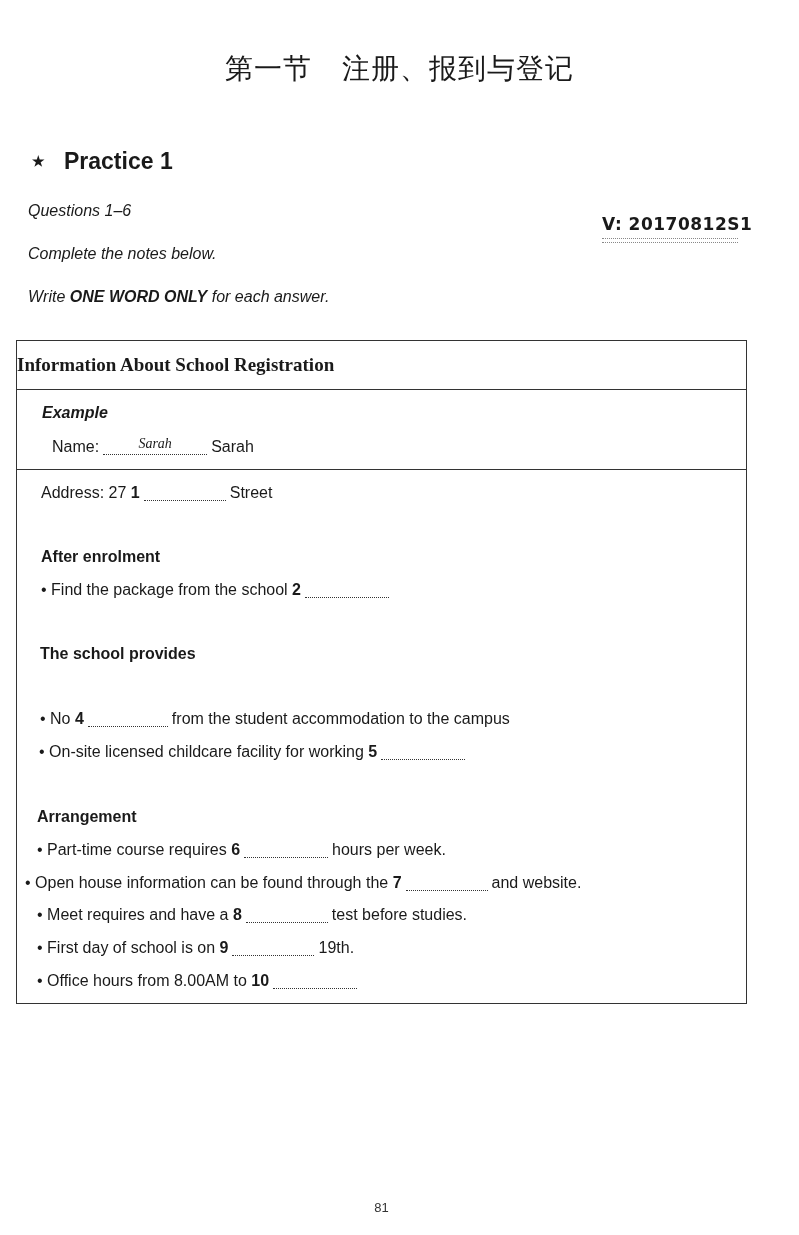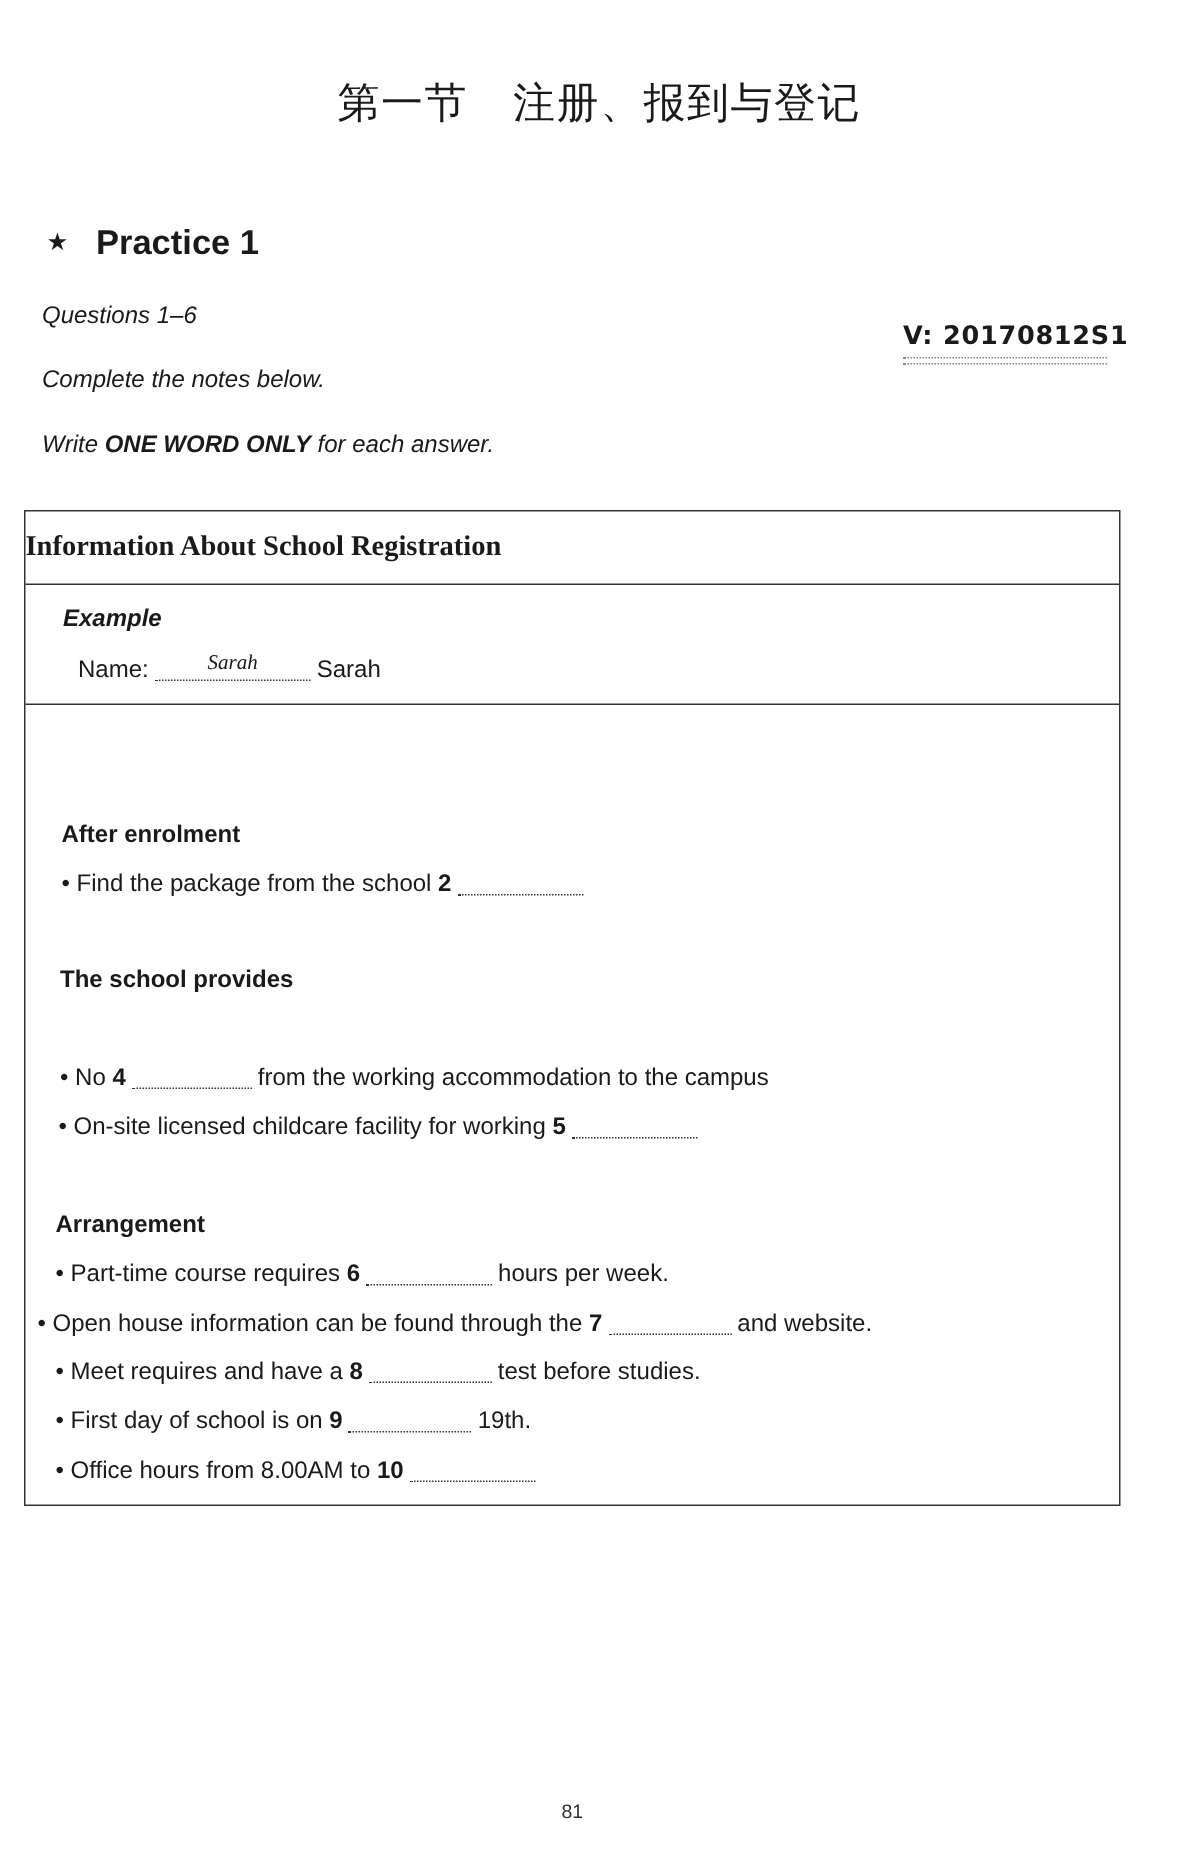--- a/index.html
+++ b/index.html
@@ -44,29 +44,32 @@
 
 <div class="box">
   <div class="box-title">Information About School Registration</div>
   <div class="example">
     <div class="ex-label">Example</div>
     <div class="line" style="top:48px; left:35px;">
       <span>Name:</span><span class="blank" style="width:104px;"><span class="ans">Sarah</span></span><span>Sarah</span>
     </div>
   </div>
 
+  <div class="line" style="top:143px; left:24px;">
+    <span>Address: 27</span> <span class="num">1</span><span class="blank" style="width:82px;"></span><span>Street</span>
+  </div>
 
   <div class="section-head" style="top:207px; left:24px;">After enrolment</div>
   <div class="line" style="top:240px; left:24px;">
     <span>• Find the package from the school</span> <span class="num">2</span><span class="blank" style="width:84px;"></span>
   </div>
 
   <div class="section-head" style="top:304px; left:23px;">The school provides</div>
   <div class="line" style="top:369px; left:23px;">
-    <span>• No</span> <span class="num">4</span><span class="blank" style="width:80px;"></span><span>from the working accommodation to the campus</span>
+    <span>• No</span> <span class="num">4</span><span class="blank" style="width:80px;"></span><span>from the student accommodation to the campus</span>
   </div>
   <div class="line" style="top:402px; left:22px;">
     <span>• On-site licensed childcare facility for working</span> <span class="num">5</span><span class="blank" style="width:84px;"></span>
   </div>
 
   <div class="section-head" style="top:467px; left:20px;">Arrangement</div>
   <div class="line" style="top:500px; left:20px;">
     <span>• Part-time course requires</span> <span class="num">6</span><span class="blank" style="width:84px;"></span><span>hours per week.</span>
   </div>
   <div class="line" style="top:533px; left:8px;">

